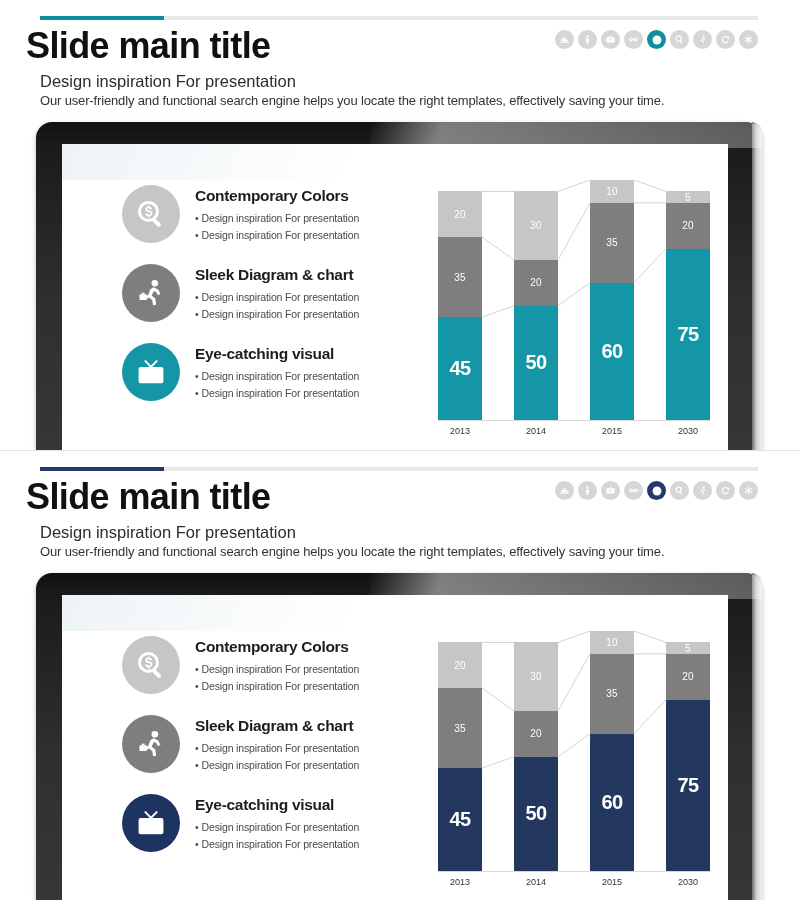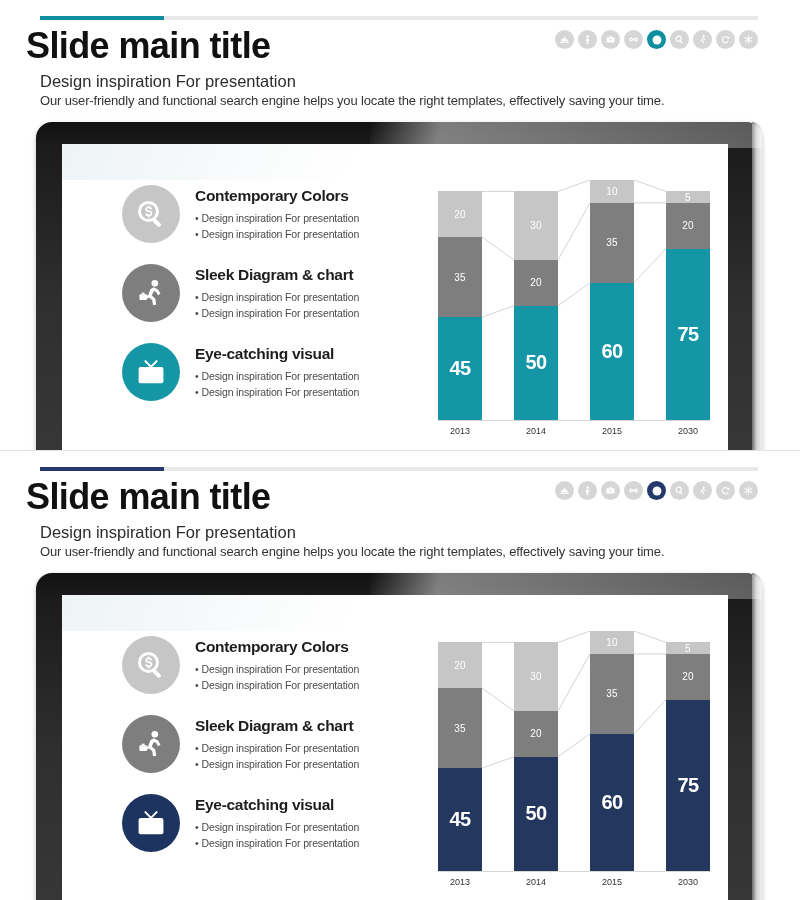--- a/index.html
+++ b/index.html
@@ -31,21 +31,21 @@
   .mon-edge{position:absolute;right:0;top:0;width:10px;height:100%;
      border-radius:0 16px 0 0;background:linear-gradient(90deg,#6d6d6d 0%,#cfcfcf 45%,#f2f2f2 100%);}
   .mon-gloss{position:absolute;left:46%;top:0;width:54%;height:26px;border-radius:0 16px 0 0;
      background:linear-gradient(105deg,rgba(255,255,255,0) 0%,rgba(255,255,255,.45) 18%,rgba(255,255,255,.30) 100%);}
   .mon-screen{position:absolute;left:26px;top:22px;right:34px;bottom:0;background:#ffffff;}
   .mon-screen-gloss{position:absolute;left:0;top:0;width:60%;height:36px;
      background:linear-gradient(115deg,rgba(236,242,245,.9) 0%,rgba(255,255,255,0) 72%);pointer-events:none;}
 
   
   .features{position:absolute;left:60px;top:38px;width:310px;}
-  .feat{display:flex;align-items:center;margin-bottom:18px;}
+  .feat{display:flex;align-items:flex-end;margin-bottom:18px;}
   .feat-ic{width:58px;height:58px;border-radius:50%;flex:0 0 58px;display:flex;
       align-items:center;justify-content:center;margin-top:3px;}
   .feat-body{margin-left:15px;padding-top:4px;}
   .feat-title{font-size:15.5px;font-weight:bold;color:#1d1d1d;letter-spacing:-0.3px;margin-bottom:5px;}
   .feat-li{font-size:10.5px;color:#4a4a4a;line-height:16.5px;letter-spacing:-0.15px;}
   .feat-li b{font-weight:normal;margin-right:3px;}
 
   
   .chart{position:absolute;left:368px;top:36px;width:290px;height:278px;}
   .plot{position:absolute;left:8px;top:0;width:272px;height:240px;}

